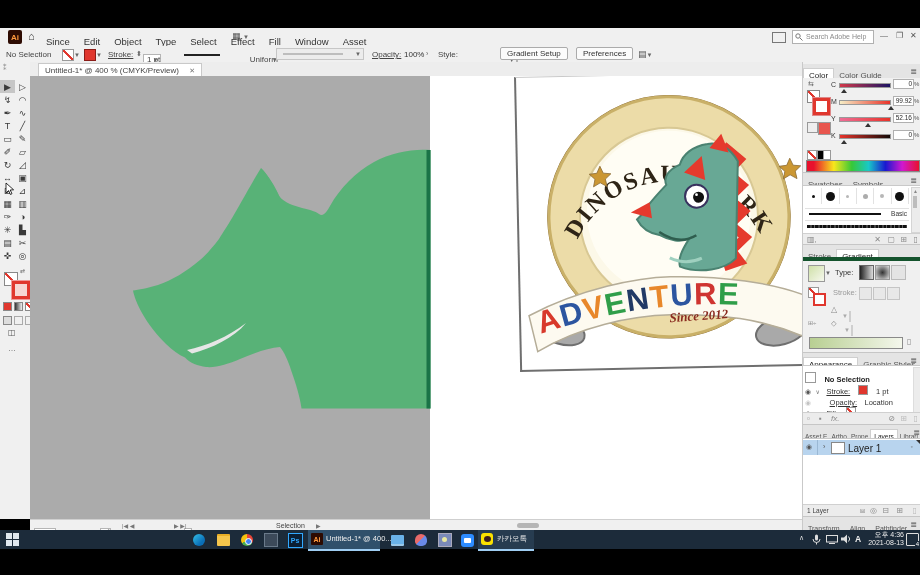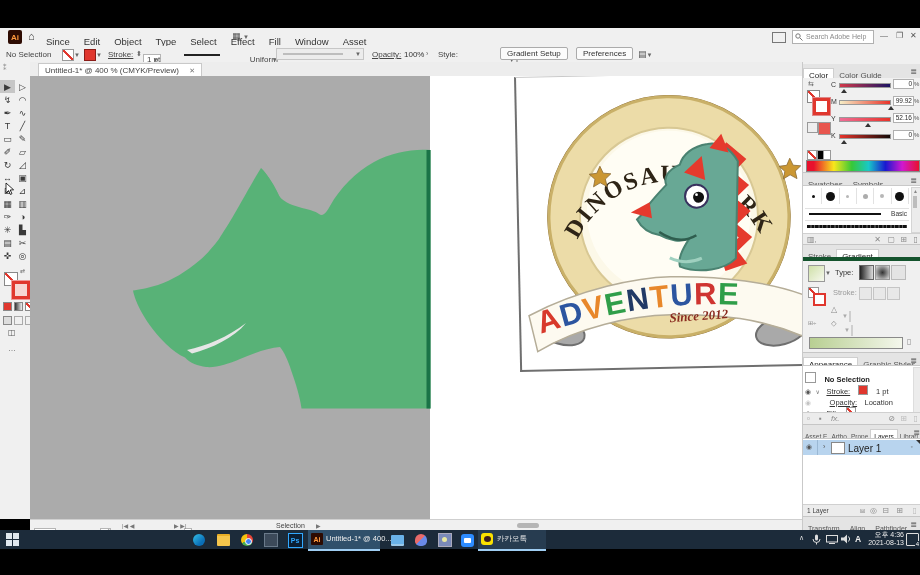--- a/index.html
+++ b/index.html
@@ -534,21 +534,21 @@
   <div class="tb-ic abs" style="left:436px;top:1px;">
         <span style="width:12px;height:12px;background:#7a8ab8;display:inline-block;border:1px solid #aab;">
           <span style="display:block;width:5px;height:5px;margin:3px;border-radius:50%;background:#e8e8a0;"></span>
         </span>
       </div>
   <div class="tb-ic abs" style="left:458px;top:1px;">
         <span style="width:13px;height:13px;border-radius:3px;background:#2d8cff;display:flex;align-items:center;justify-content:center;">
           <span style="width:7px;height:5px;background:#fff;border-radius:1px;"></span>
         </span>
       </div>
-  <div class="abs" style="left:478px;top:0;width:68px;height:19px;background:#273c50;border-bottom:2px solid #9fcdf2;">
+  <div class="abs" style="left:478px;top:0;width:56px;height:19px;background:#273c50;border-bottom:2px solid #9fcdf2;">
     <span style="position:absolute;left:3px;top:3px;width:12px;height:12px;background:#fae100;border-radius:3px;display:flex;align-items:center;justify-content:center;">
           <span style="width:7px;height:6px;background:#3a1d1d;border-radius:50%;"></span>
         </span>
     <span style="position:absolute;left:19px;top:4px;font-size:7.5px;color:#eee;">카카오톡</span>
   </div>
 
   <span class="abs" style="left:799px;top:4px;font-size:7px;color:#ddd;">∧</span>
   <svg class="abs" style="left:812px;top:4px;" width="9" height="11">
     <rect x="3" y="0.5" width="3" height="6" rx="1.5" fill="#ddd"></rect>
         <path d="M1,5 a3.5,3.5 0 0 0 7,0" fill="none" stroke="#ddd" stroke-width="1"></path>

